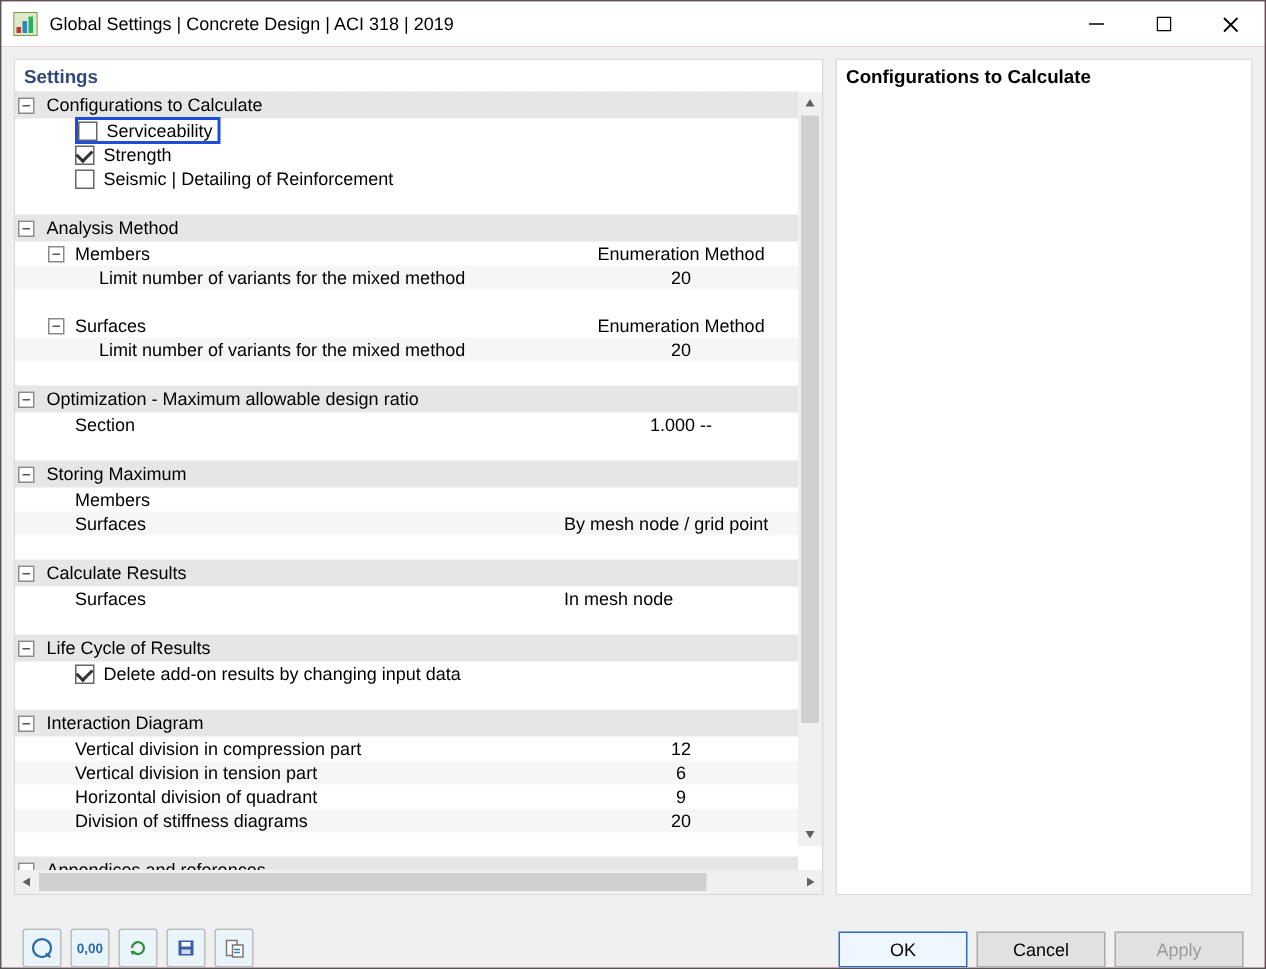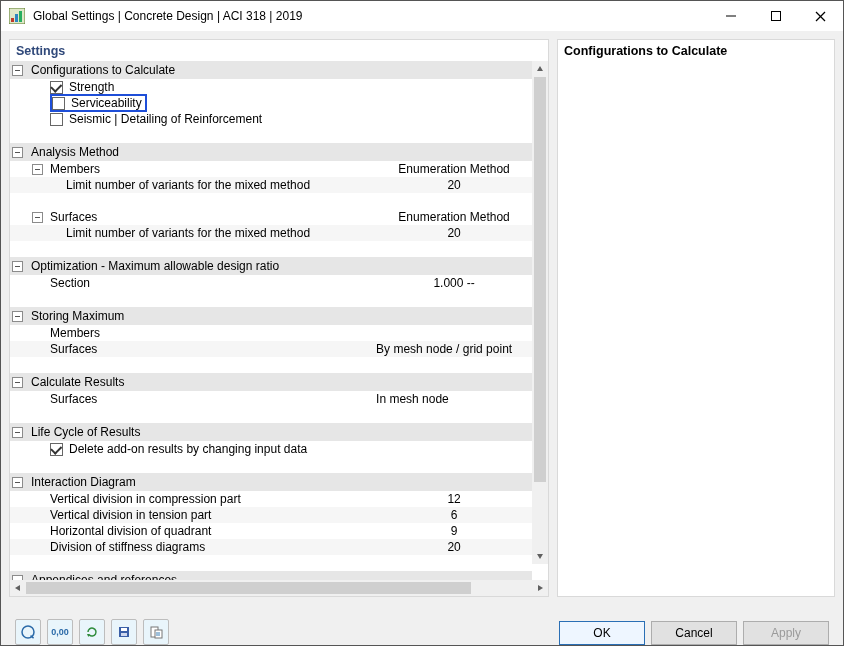--- a/index.html
+++ b/index.html
@@ -97,32 +97,32 @@
                 <div class="grp top">
                   <span class="toggle">
                       <svg width="7" height="7">
                         <line x1="1" y1="3.5" x2="6" y2="3.5" stroke="#555"></line>
                       </svg>
                     </span>
                   <span class="lbl">Configurations to Calculate</span>
                 </div>
                 <div class="row">
                   <div class="col1 lvl2">
-                      <span class="chk checked"></span>
-                      <span>Strength</span>
-                    </div>
-                    <div class="col2"></div>
-                </div>
-                <div class="row">
-                  <div class="col1 lvl2">
                     <span class="hl">
                       <span class="chk"></span>
                         <span>Serviceability</span>
                     </span>
                   </div>
+                    <div class="col2"></div>
+                </div>
+                <div class="row">
+                  <div class="col1 lvl2">
+                      <span class="chk checked"></span>
+                      <span>Strength</span>
+                    </div>
                     <div class="col2"></div>
                 </div>
                 <div class="row">
                   <div class="col1 lvl2">
                       <span class="chk"></span>
                       <span>Seismic | Detailing of Reinforcement</span>
                     </div>
                     <div class="col2"></div>
                 </div>
                 <div class="spacer"></div>

